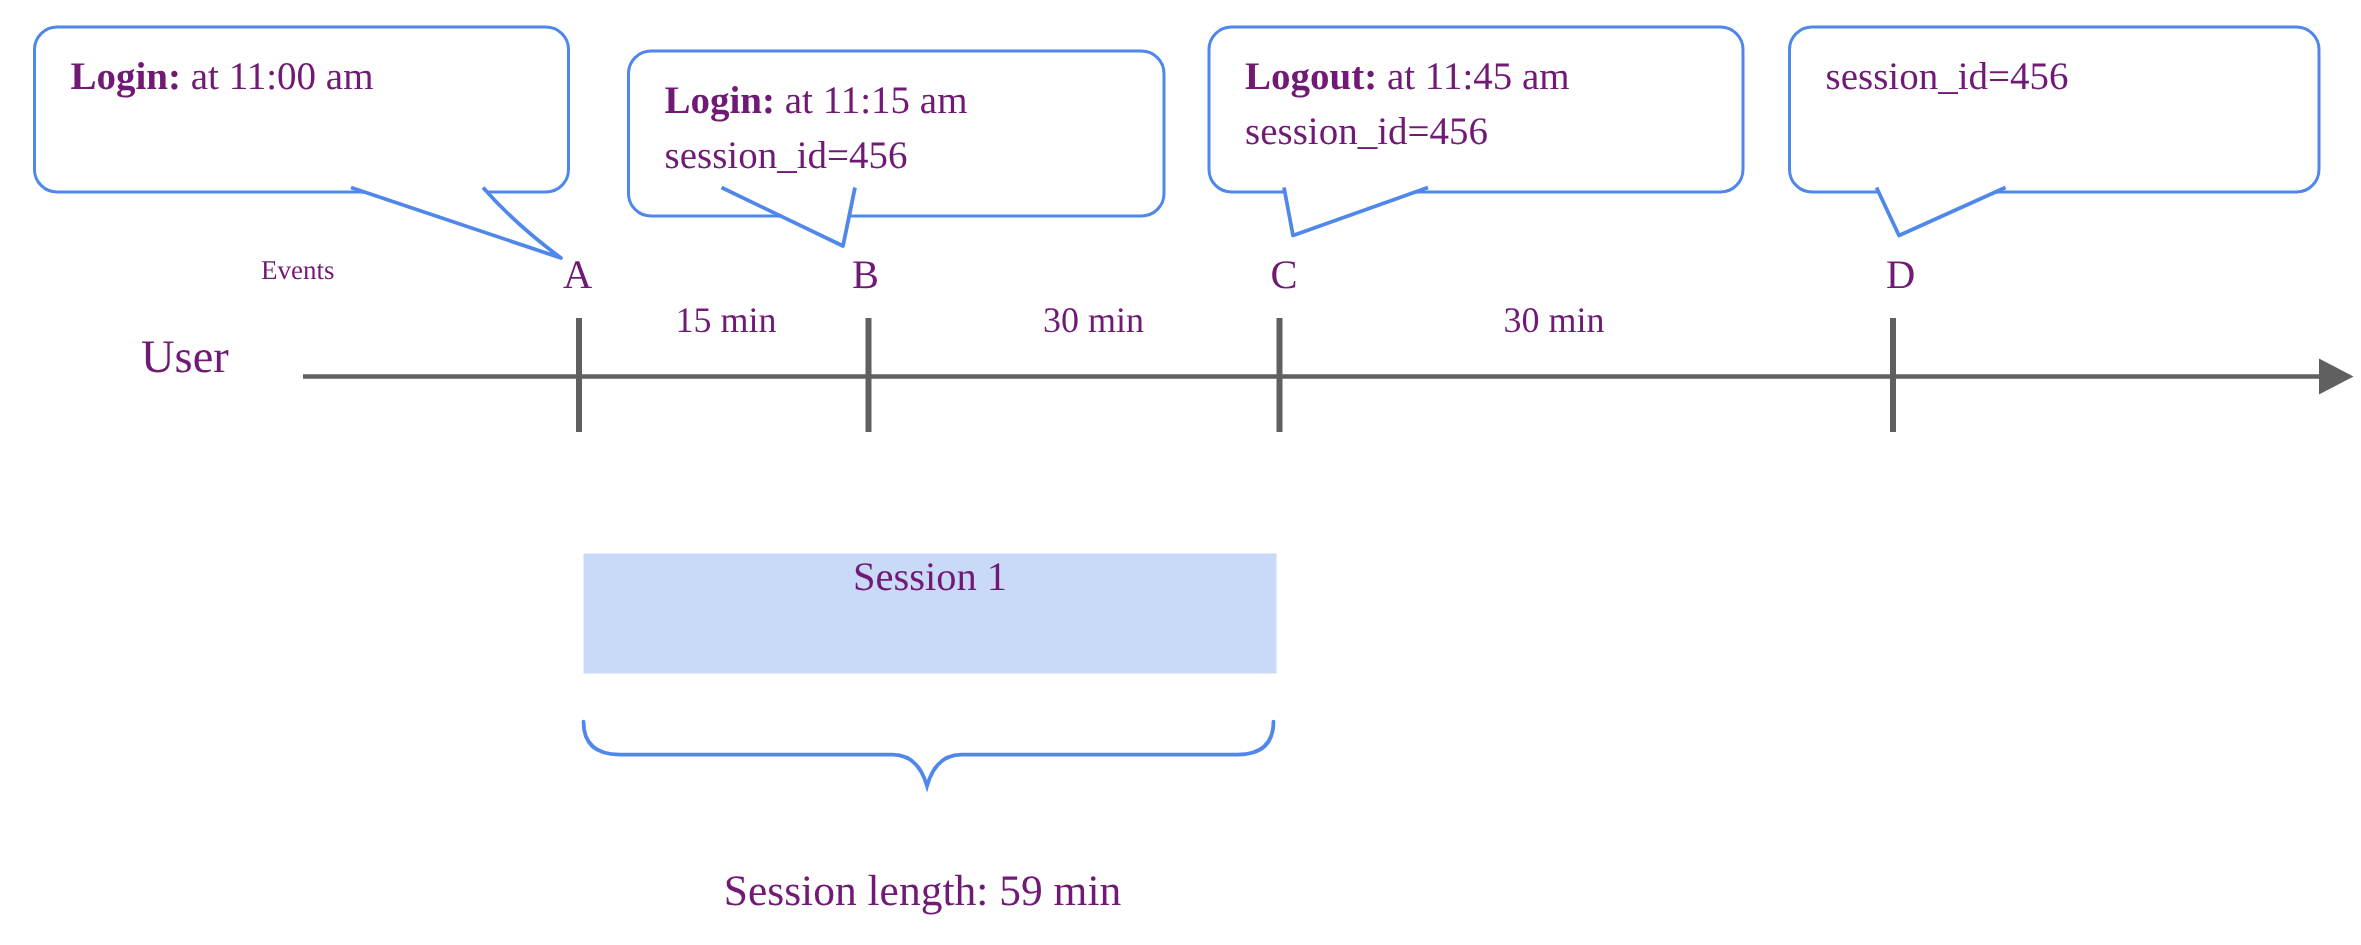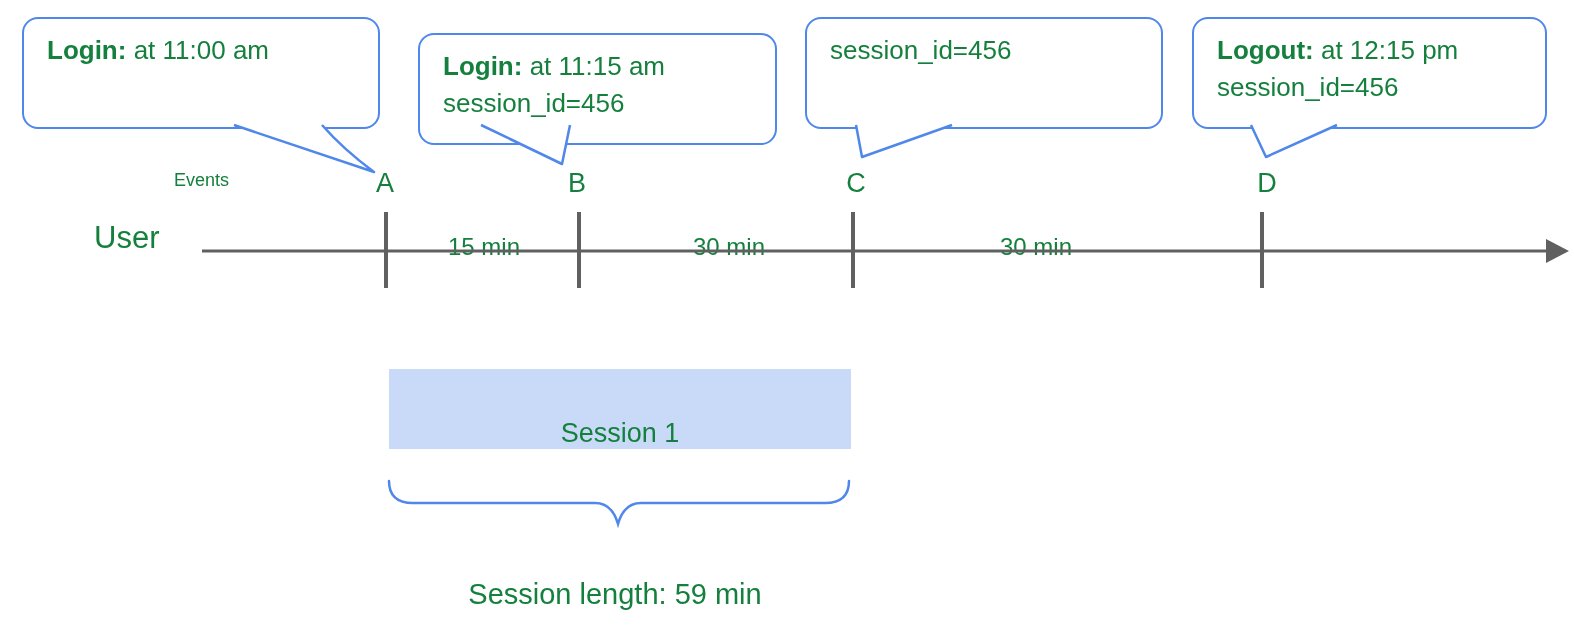--- a/index.html
+++ b/index.html
@@ -1,21 +1,21 @@
 <!DOCTYPE html>
 <html><head>
 <meta charset="utf-8">
 <style>
   html,body{margin:0;padding:0;background:#ffffff;}
   #canvas{
     position:relative;
     width:1574px;height:630px;
     background:#ffffff;
-    font-family:Liberation Sans, sans-serif;
-    color:#15803d;
+    font-family:Liberation Serif, serif;
+    color:#701a75;
     overflow:hidden;
   }
   .callout{
     position:absolute;
     top:17px;height:112px;
     box-sizing:border-box;
     background:#ffffff;
     border:2.5px solid #4f87ea;
     border-radius:16px;
     padding:13px 23px;
@@ -25,28 +25,28 @@
   .callout b{font-weight:bold;}
   .lbl{position:absolute;white-space:nowrap;}
   .marker-letter{
     position:absolute;top:168px;
     transform:translateX(-50%);
     font-size:27px;line-height:30px;
   }
   .interval{
     position:absolute;top:200px;
     transform:translateX(-50%);
-    font-size:24px;line-height:28px;margin-top:33px;
+    font-size:24px;line-height:28px;
   }
   #events-label{left:174px;top:170px;font-size:18px;}
   #user-label{left:94px;top:220px;font-size:31px;}
   #session-box{
     position:absolute;left:389px;top:369px;width:462px;height:80px;
     background:#c9daf8;
-    display:flex;align-items:flex-end;justify-content:center;
+    display:flex;align-items:flex-start;justify-content:center;
     font-size:27px;
   }
   #session-length{
     position:absolute;left:615px;top:578px;
     transform:translateX(-50%);
     font-size:29px;
   }
   #overlay{position:absolute;left:0;top:0;pointer-events:none;}
 </style>
 </head>
@@ -55,24 +55,24 @@
 <div id="canvas">
 
   <div class="callout" style="left:22px;width:358px;">
     <div><b>Login:</b><span> at 11:00 am</span></div>
   </div>
   <div class="callout" style="left:418px;width:359px;margin-top:16px;">
     <div><b>Login:</b><span> at 11:15 am</span></div>
     <div>session_id=456</div>
   </div>
   <div class="callout" style="left:805px;width:358px;">
+    <div><b>Logout:</b><span> at 11:45 am</span></div>
     <div>session_id=456</div>
   </div>
   <div class="callout" style="left:1192px;width:355px;">
-    <div><b>Logout:</b><span> at 12:15 pm</span></div>
     <div>session_id=456</div>
   </div>
 
   <div class="lbl" id="events-label">Events</div>
   <div class="lbl" id="user-label">User</div>
 
   <div class="marker-letter" style="left:385px;">A</div>
   <div class="marker-letter" style="left:577px;">B</div>
   <div class="marker-letter" style="left:856px;">C</div>
   <div class="marker-letter" style="left:1267px;">D</div>

